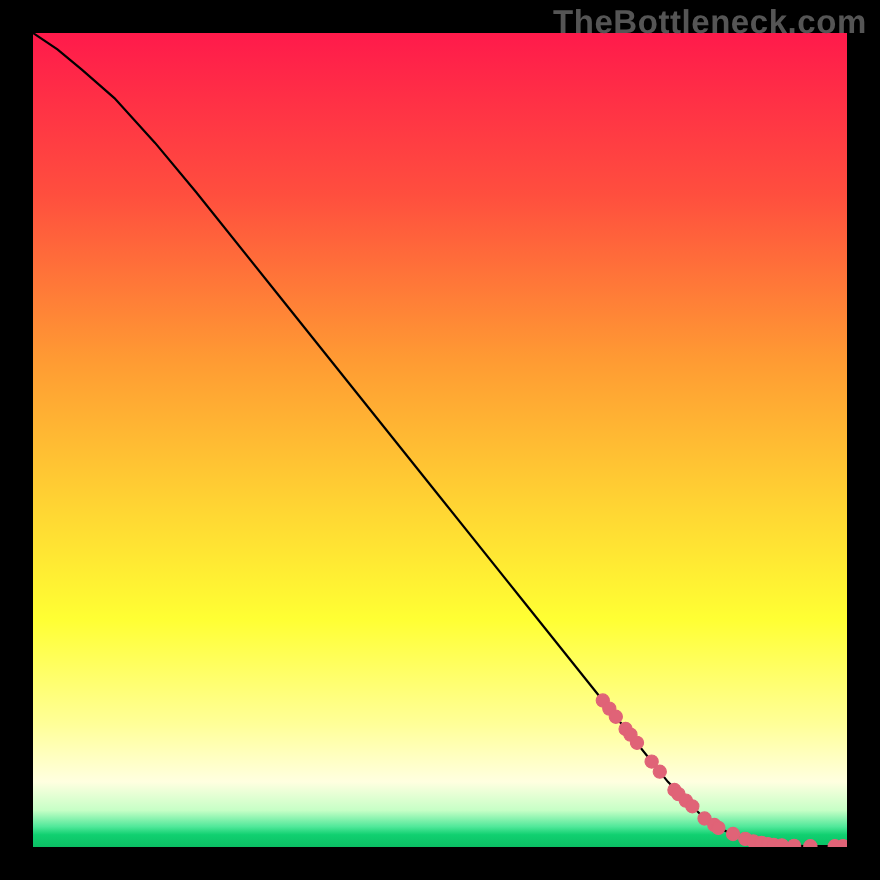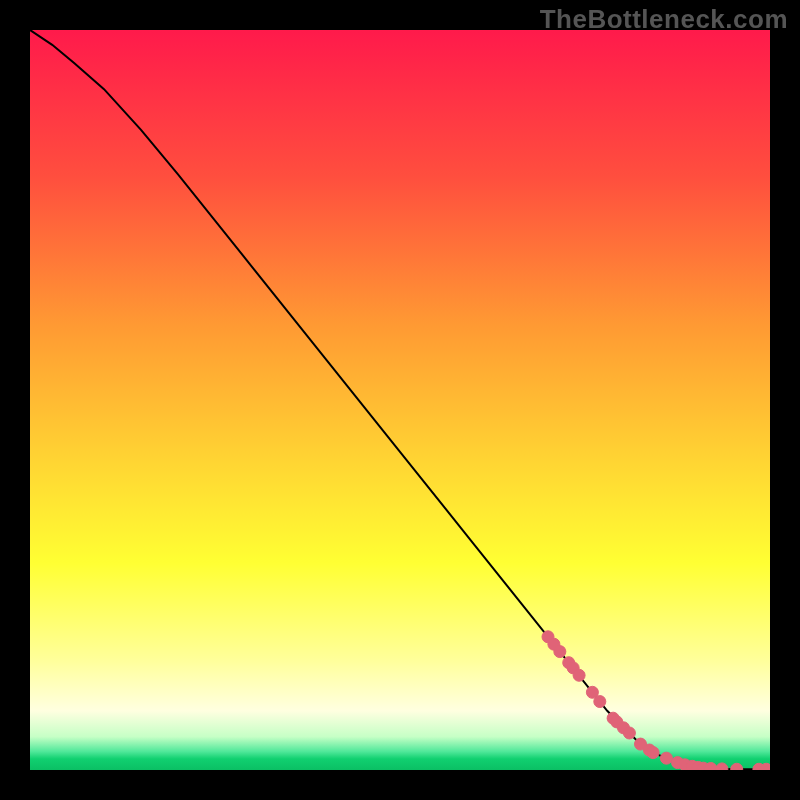--- a/index.html
+++ b/index.html
@@ -13,21 +13,21 @@
   .container {
     position: relative;
     width: 800px;
     height: 800px;
   }
   .watermark {
     position: absolute;
     top: 4px;
     right: 12px;
     color: #555;
-    font-size: 26px;
+    font-size: 30px;
     font-weight: bold;
     letter-spacing: 0.5px;
     z-index: 10;
   }
   .plot-area {
     position: absolute;
     left: 30px;
     top: 30px;
     width: 740px;
     height: 740px;

